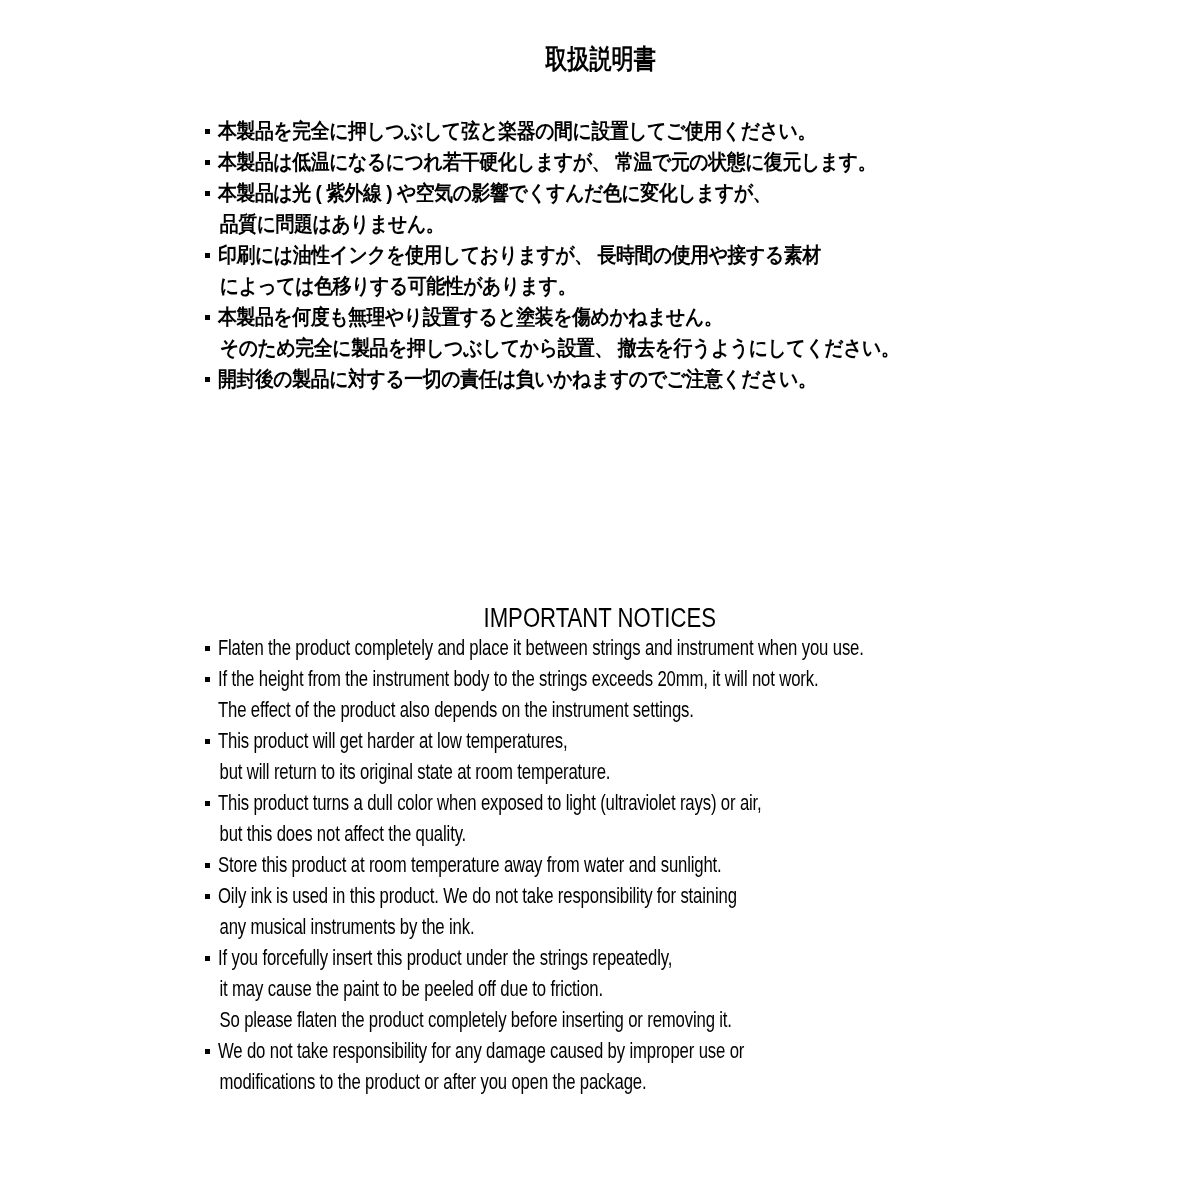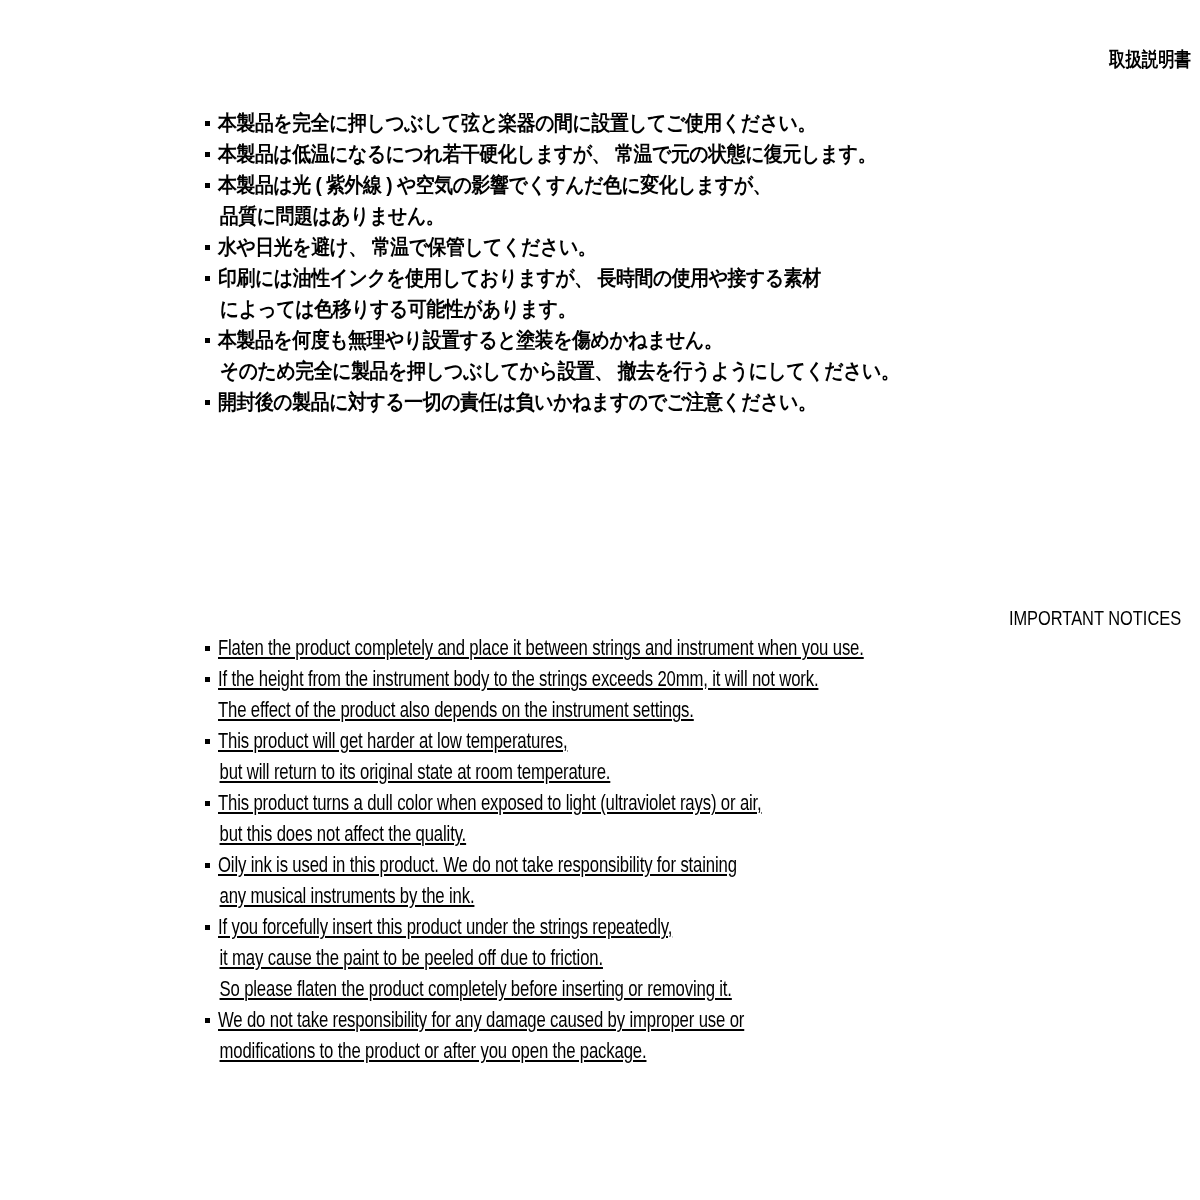--- a/index.html
+++ b/index.html
@@ -12,44 +12,44 @@
       height: 1200px;
       position: relative;
       overflow: hidden;
       color: #000000;
       font-family: "Liberation Sans", "DejaVu Sans", sans-serif;
     }
     .title {
       position: absolute;
       left: 0;
       width: 1200px;
-      text-align: right;
-      font-size: 20px;
+      text-align: center;
+      font-size: 27px;
       line-height: 31px;
       white-space: nowrap;
     }
     .title.jp {
       top: 44px;
       font-weight: bold;
     }
     .title.en {
       top: 603px;
     }
     .title .inner {
       display: inline-block;
       transform: scaleX(0.82);
       transform-origin: center;
     }
     .section {
       position: absolute;
       left: 202px;
       width: 900px;
     }
-    .section.jp { top: 107px; }
-    .section.en { top: 632px; text-decoration: underline; }
+    .section.jp { top: 115px; }
+    .section.en { top: 632px; }
     .item {
       position: relative;
       padding-left: 16px;
     }
     .bullet {
       position: absolute;
       left: 0;
       top: 0;
       width: 16px;
       height: 31px;
@@ -99,24 +99,20 @@
     <span class="bullet"></span>
     <span class="line">本製品は低温になるにつれ若干硬化しますが、 常温で元の状態に復元します。</span>
   </div>
   <div class="item">
     <span class="bullet"></span>
     <span class="line">本製品は光 ( 紫外線 ) や空気の影響でくすんだ色に変化しますが、</span>
     <span class="line indent-extra">品質に問題はありません。</span>
   </div>
   <div class="item">
     <span class="bullet"></span>
-    <span class="line">水や日光を避け、 常温で保管してください。</span>
-  </div>
-  <div class="item">
-    <span class="bullet"></span>
     <span class="line">印刷には油性インクを使用しておりますが、 長時間の使用や接する素材</span>
     <span class="line indent-extra">によっては色移りする可能性があります。</span>
   </div>
   <div class="item">
     <span class="bullet"></span>
     <span class="line">本製品を何度も無理やり設置すると塗装を傷めかねません。</span>
     <span class="line indent-extra">そのため完全に製品を押しつぶしてから設置、 撤去を行うようにしてください。</span>
   </div>
   <div class="item">
     <span class="bullet"></span>
@@ -143,20 +139,24 @@
     <span class="line">This product will get harder at low temperatures,</span>
     <span class="line indent-extra">but will return to its original state at room temperature.</span>
   </div>
   <div class="item">
     <span class="bullet"></span>
     <span class="line">This product turns a dull color when exposed to light (ultraviolet rays) or air,</span>
     <span class="line indent-extra">but this does not affect the quality.</span>
   </div>
   <div class="item">
     <span class="bullet"></span>
+    <span class="line">Store this product at room temperature away from water and sunlight.</span>
+  </div>
+  <div class="item">
+    <span class="bullet"></span>
     <span class="line">Oily ink is used in this product. We do not take responsibility for staining</span>
     <span class="line indent-extra">any musical instruments by the ink.</span>
   </div>
   <div class="item">
     <span class="bullet"></span>
     <span class="line">If you forcefully insert this product under the strings repeatedly,</span>
     <span class="line indent-extra">it may cause the paint to be peeled off due to friction.</span>
     <span class="line indent-extra">So please flaten the product completely before inserting or removing it.</span>
   </div>
   <div class="item">

